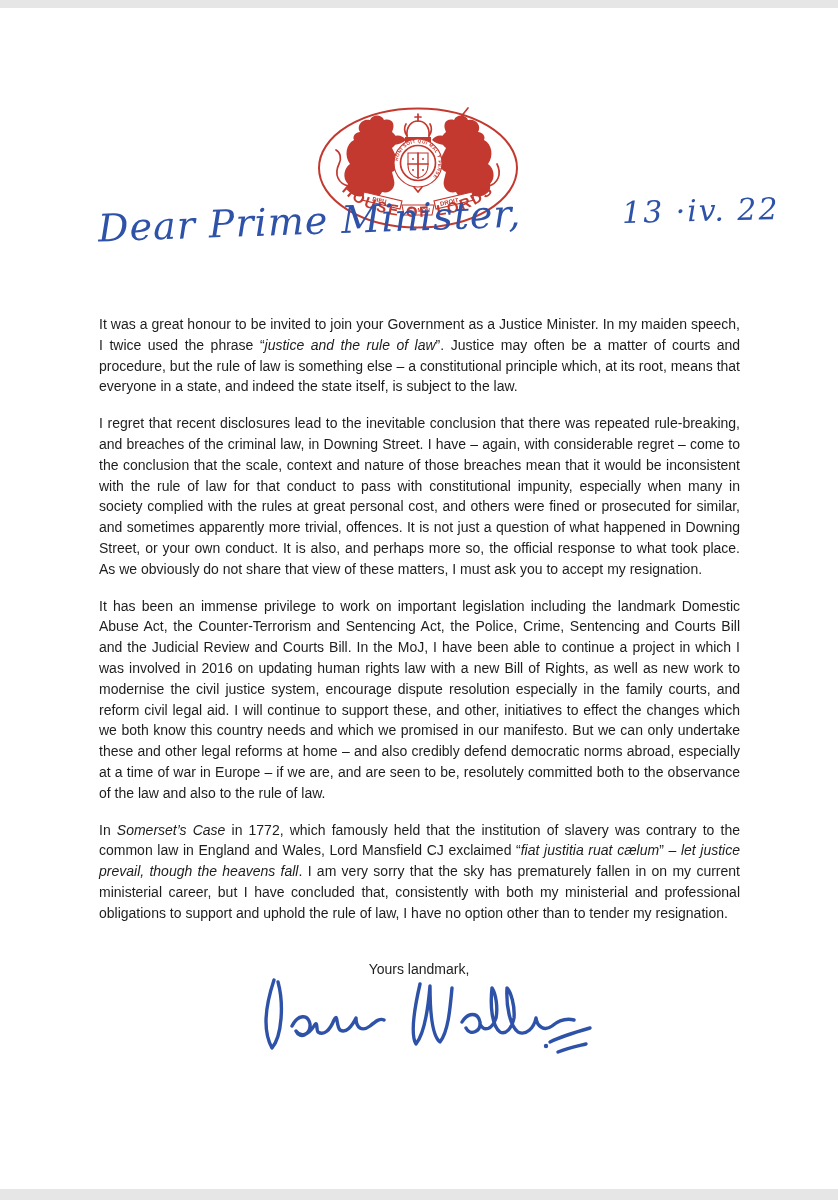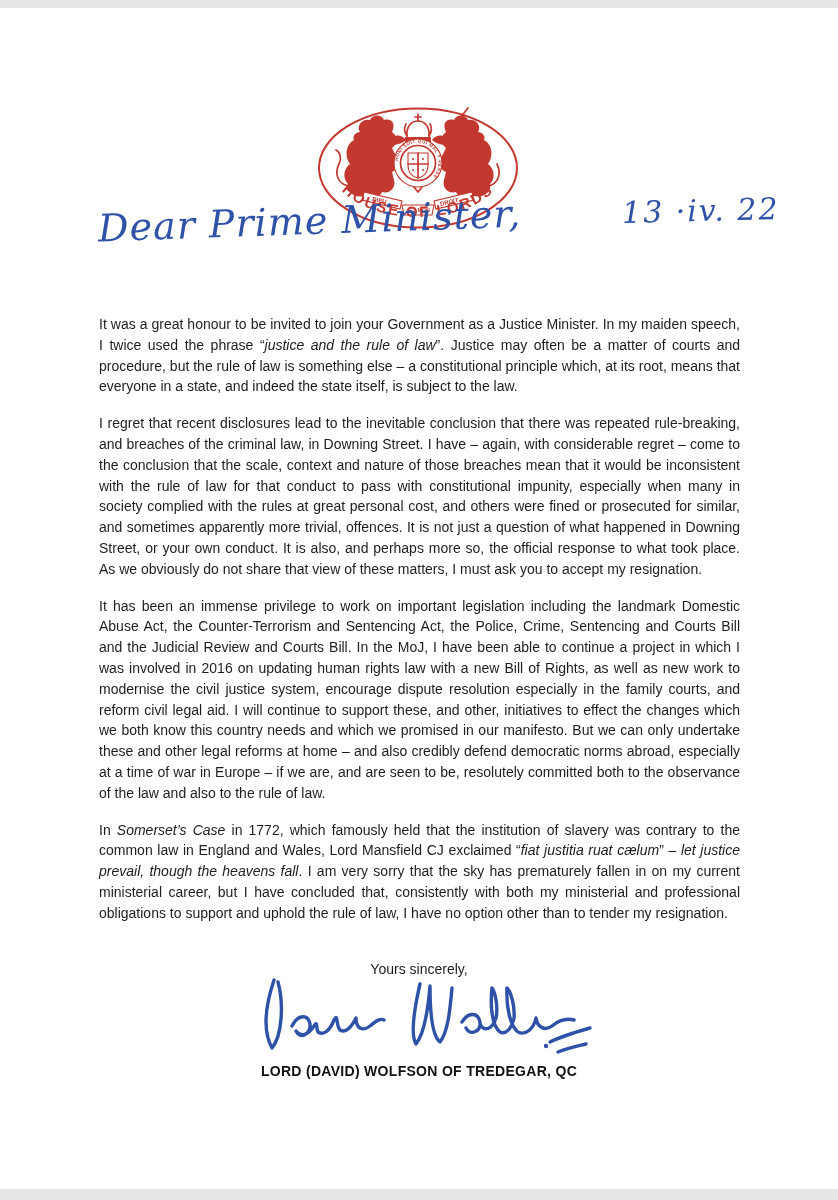--- a/index.html
+++ b/index.html
@@ -114,28 +114,27 @@
 
   <div class="hand salutation">Dear Prime Minister,</div>
 
   <div class="body">
     <p><span>It was a great honour to be invited to join your Government as a Justice Minister. In my maiden speech, I twice used the phrase “</span><span class="it">justice and the rule of law</span><span>”. Justice may often be a matter of courts and procedure, but the rule of law is something else – a constitutional principle which, at its root, means that everyone in a state, and indeed the state itself, is subject to the law.</span></p>
     <p><span>I regret that recent disclosures lead to the inevitable conclusion that there was repeated rule-breaking, and breaches of the criminal law, in Downing Street. I have – again, with considerable regret – come to the conclusion that the scale, context and nature of those breaches mean that it would be inconsistent with the rule of law for that conduct to pass with constitutional impunity, especially when many in society complied with the rules at great personal cost, and others were fined or prosecuted for similar, and sometimes apparently more trivial, offences. It is not just a question of what happened in Downing Street, or your own conduct. It is also, and perhaps more so, the official response to what took place. As we obviously do not share that view of these matters, I must ask you to accept my resignation.</span></p>
     <p><span>It has been an immense privilege to work on important legislation including the landmark Domestic Abuse Act, the Counter-Terrorism and Sentencing Act, the Police, Crime, Sentencing and Courts Bill and the Judicial Review and Courts Bill. In the MoJ, I have been able to continue a project in which I was involved in 2016 on updating human rights law with a new Bill of Rights, as well as new work to modernise the civil justice system, encourage dispute resolution especially in the family courts, and reform civil legal aid. I will continue to support these, and other, initiatives to effect the changes which we both know this country needs and which we promised in our manifesto. But we can only undertake these and other legal reforms at home – and also credibly defend democratic norms abroad, especially at a time of war in Europe – if we are, and are seen to be, resolutely committed both to the observance of the law and also to the rule of law.</span></p>
     <p><span>In </span><span class="it">Somerset’s Case</span><span> in 1772, which famously held that the institution of slavery was contrary to the common law in England and Wales, Lord Mansfield CJ exclaimed “</span><span class="it">fiat justitia ruat cælum</span><span>” – </span><span class="it">let justice prevail, though the heavens fall</span><span>. I am very sorry that the sky has prematurely fallen in on my current ministerial career, but I have concluded that, consistently with both my ministerial and professional obligations to support and uphold the rule of law, I have no option other than to tender my resignation.</span></p>
   </div>
 
-  <div class="valediction">Yours sincerely,</div>
+  <div class="valediction">Yours landmark,</div>
 
   <svg class="signature" viewBox="0 0 356 86" role="img" aria-label="David Wolfson">
     <path d="M 22,6 C 14,30 10,56 20,74 C 30,62 32,30 26,8"></path>
     <path d="M 40,52 C 46,40 56,40 58,50 C 59,60 48,66 44,57 C 48,63 56,62 62,52 C 66,45 64,56 66,58 C 72,62 78,56 82,46 C 86,38 84,52 88,56 C 94,60 100,52 104,44 C 104,54 110,58 118,52 C 124,47 128,44 132,46"></path>
     <path d="M 168,10 C 162,36 158,60 164,70 C 172,60 176,36 178,12 C 178,38 180,62 188,68 C 196,58 198,36 200,14"></path>
     <path d="M 210,48 C 216,38 226,38 228,48 C 229,58 218,62 214,54 M 228,50 C 232,58 240,56 244,44 C 246,34 244,20 240,14 C 238,32 240,52 248,58 C 254,61 260,54 262,44 C 263,32 259,18 255,14 C 254,32 258,52 266,58 C 274,62 282,54 284,44 C 285,52 292,58 300,52 C 306,47 314,44 322,46"></path>
     <path d="M 298,68 C 310,62 324,58 338,54"></path>
     <path d="M 306,78 C 316,74 326,72 334,70"></path>
     <circle class="dot" cx="294" cy="72" r="2.2"></circle>
   </svg>
 
-  <div class="signatory">LORD (DAVID) WOLFSON OF TREDEGAR, QC</div>
 
   <div class="strip bottom"></div>
 </div>
 
 </body></html>

